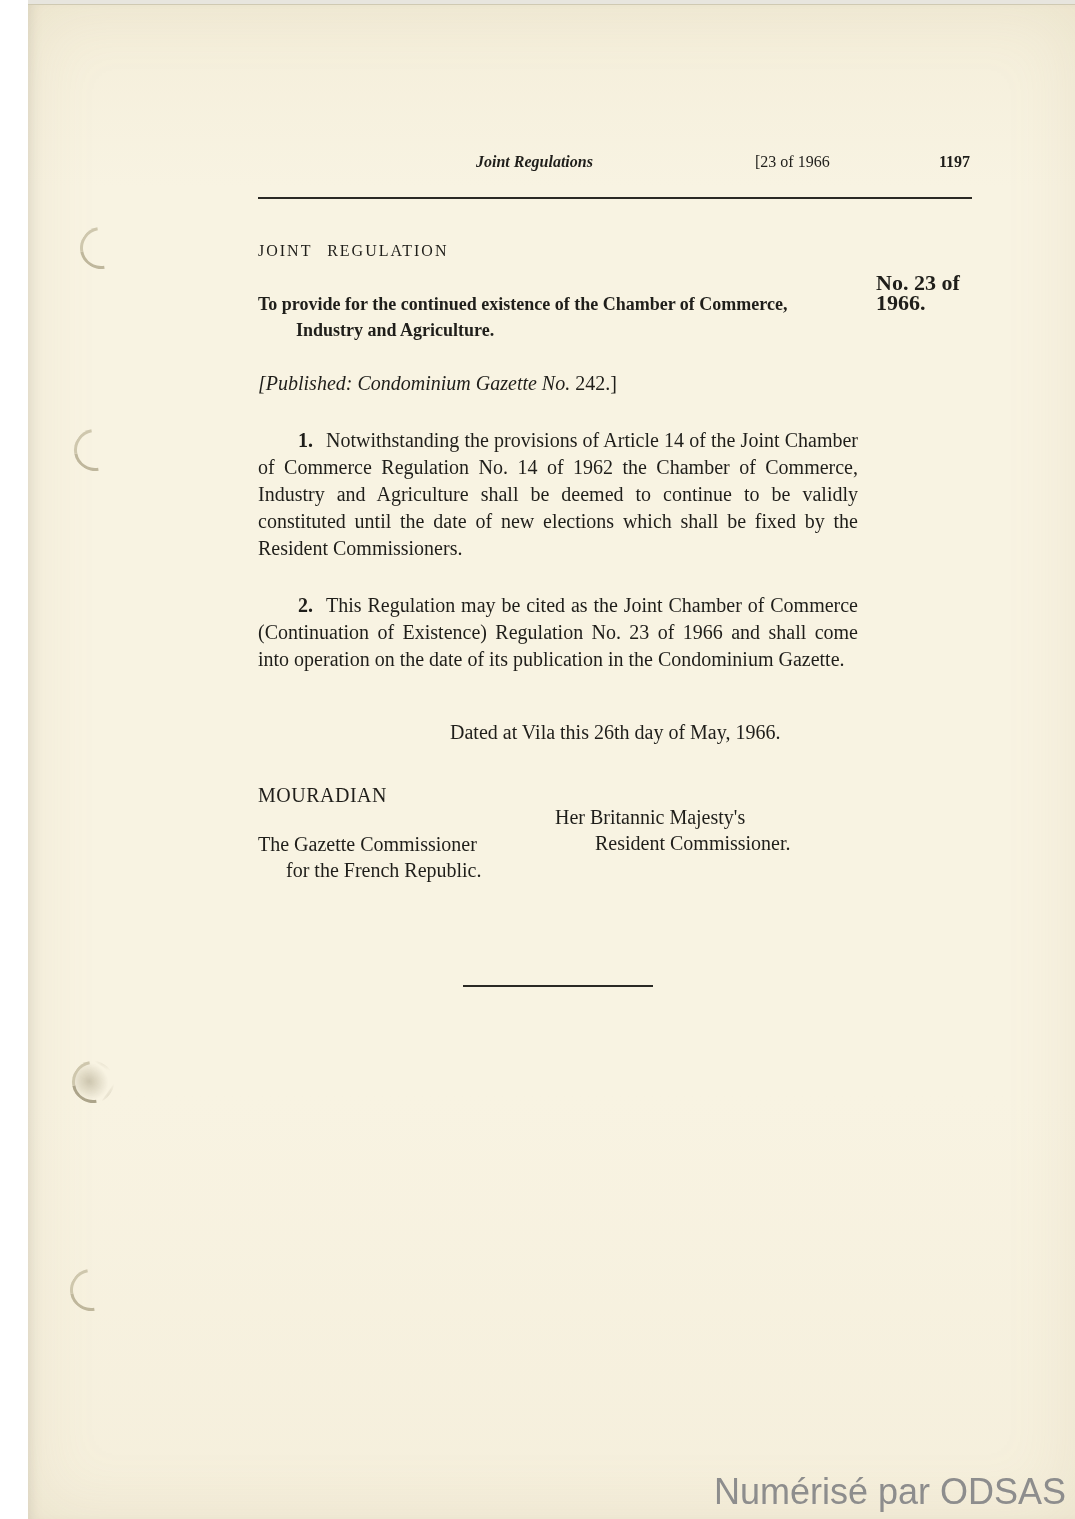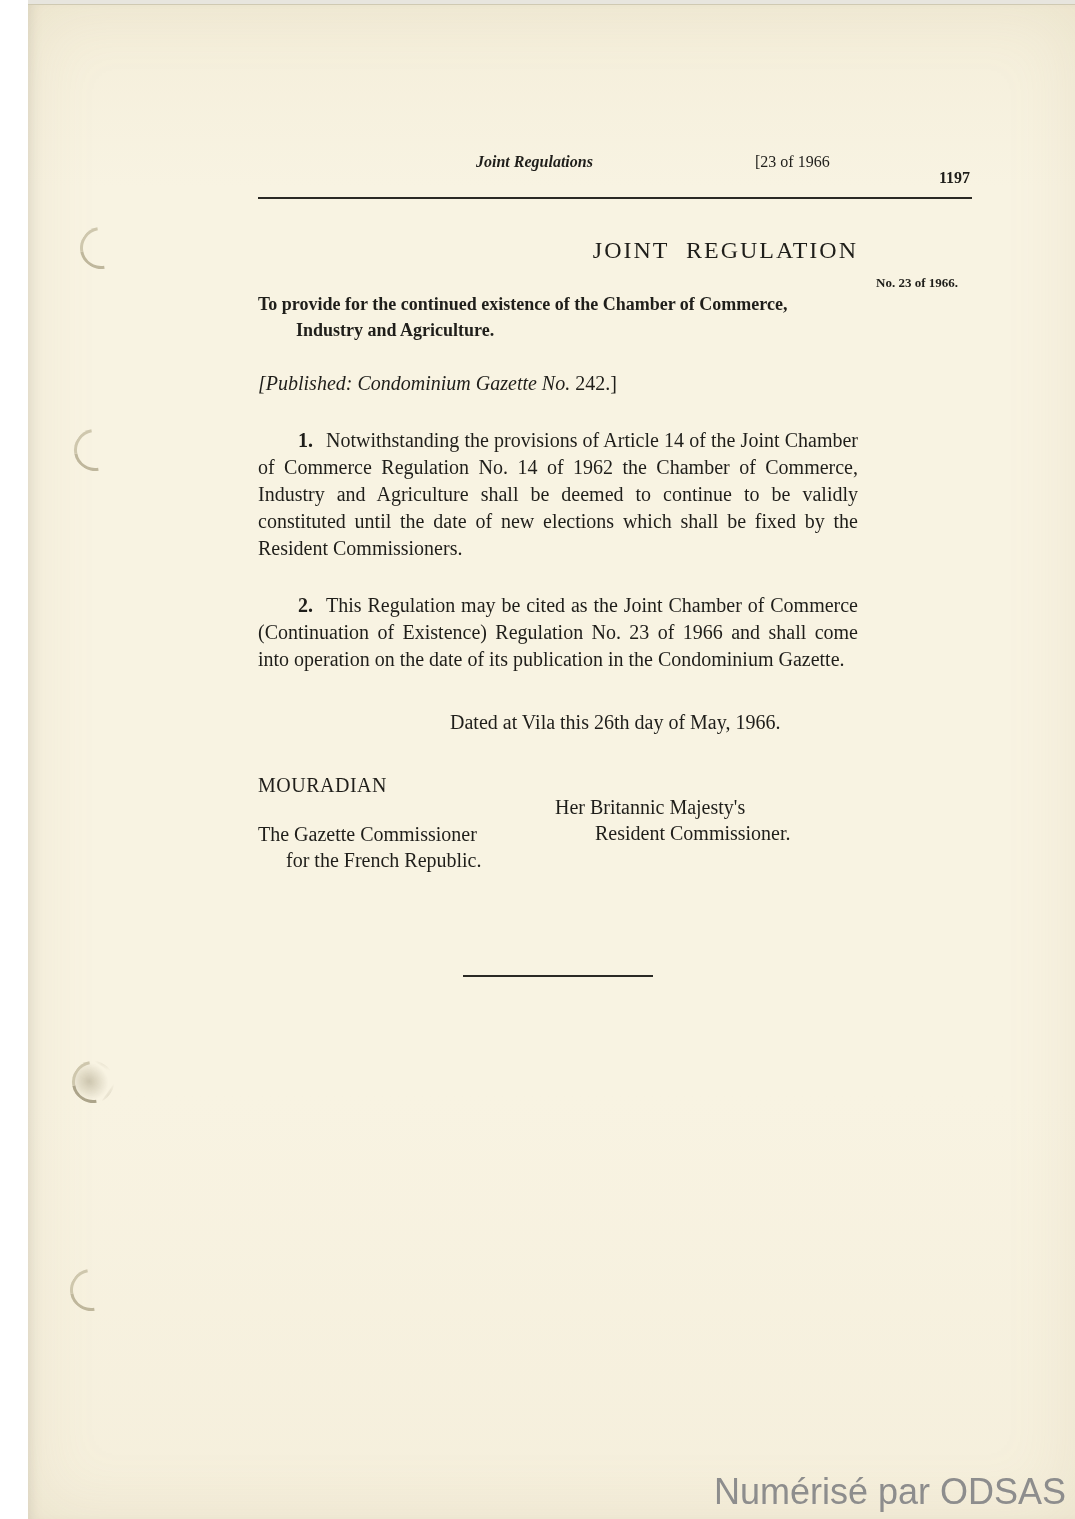--- a/index.html
+++ b/index.html
@@ -37,43 +37,43 @@
   .hole.h3{
     background:radial-gradient(ellipse at 40% 55%, rgba(150,140,110,0.55), rgba(150,140,110,0) 65%);
     border-bottom-color:#9a9175;
   }
   .content{
     position:absolute;left:230px;top:148px;width:714px;
   }
   .pg-header{position:relative;height:34px;font-size:16px;}
   .running-title{position:absolute;left:218px;top:0;font-style:italic;font-weight:bold;}
   .issue-ref{position:absolute;left:497px;top:0;font-weight:normal;}
-  .page-number{position:absolute;right:2px;top:16px;font-weight:bold;}
+  .page-number{position:absolute;right:2px;top:0;font-weight:bold;}
   .rule{margin-top:10px;border-top:2.5px solid #2a2924;width:100%;}
   .body-area{position:relative;margin-top:0;}
   .margin-note{
     position:absolute;left:618px;top:36px;width:96px;
-    font-size:13px;line-height:20px;font-weight:bold;
+    font-size:22px;line-height:20px;font-weight:bold;
   }
   .main-col{width:600px;font-size:20px;line-height:27px;}
   .reg-title{
-    margin:38px 0 0 0;font-size:24px;font-weight:normal;
-    text-align:right;letter-spacing:2px;word-spacing:9px;
+    margin:38px 0 0 0;font-size:16px;font-weight:normal;
+    text-align:left;letter-spacing:2px;word-spacing:9px;
   }
   .subject{
     margin:27px 0 0 0;font-weight:bold;font-size:18px;line-height:26px;
     padding-left:38px;text-indent:-38px;
   }
   .published{margin:27px 0 0 0;}
   .italic{font-style:italic;}
   .smallcaps{font-variant:small-caps;letter-spacing:.5px;}
   .para{margin:24px 0 0 0;text-align:justify;}
   .section{margin:30px 0 0 0;text-align:justify;text-indent:40px;}
   .num{font-weight:bold;margin-right:13px;}
-  .dated{margin:36px 0 0 192px;font-family:Liberation Serif, serif;}
+  .dated{margin:46px 0 0 192px;font-family:Liberation Serif, serif;}
   .signatures{display:flex;margin-top:36px;}
   .sig-col1{width:297px;}
   .sig-col2{flex:1;}
   .sig-name{letter-spacing:.5px;}
   .sig-title{margin-top:22px;line-height:26px;}
   .sig-line2-a{padding-left:28px;}
   .sig-line2-b{padding-left:40px;}
   .end-rule{margin:102px auto 0 auto;width:190px;border-top:2.5px solid #2a2924;}
   .watermark{
     position:absolute;right:9px;bottom:6px;

